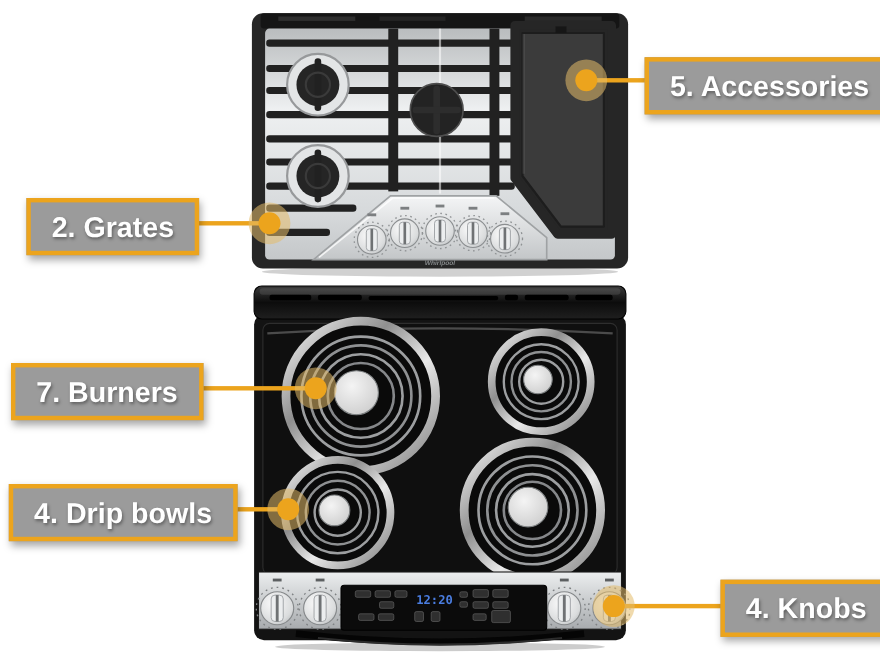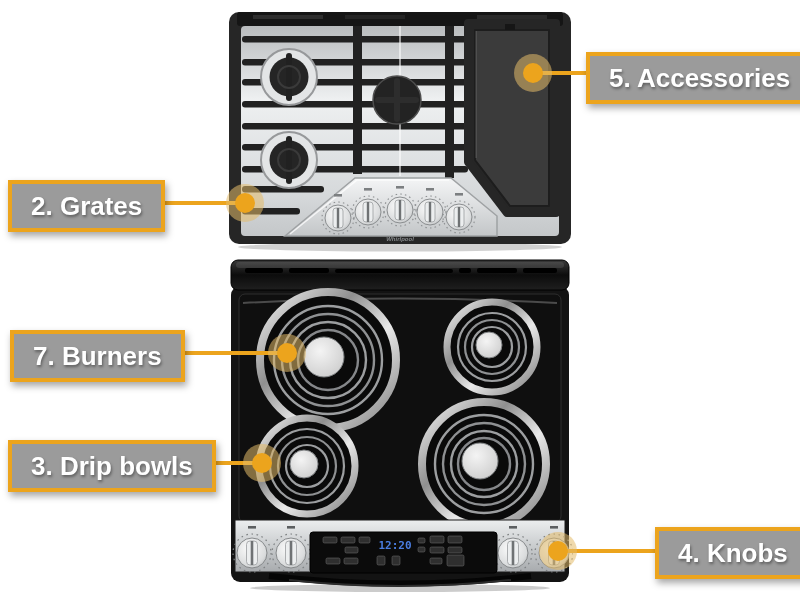--- a/index.html
+++ b/index.html
@@ -294,27 +294,27 @@
     <path d="M42,318 Q173,333 304,318" fill="none" stroke="#050505" stroke-width="6"></path>
     <path d="M62,322 Q173,334 284,322" fill="none" stroke="#2c2c2c" stroke-width="2"></path>
   </svg>
 
   <div class="callout-line" style="left:533px;top:71px;width:57px;"></div>
   <div class="callout-dot" style="left:523px;top:63px;"></div>
   <div class="callout-box" style="left:586px;top:52px;">5. Accessories</div>
 
   <div class="callout-line" style="left:140px;top:201px;width:105px;"></div>
   <div class="callout-dot" style="left:235px;top:193px;"></div>
-  <div class="callout-box" style="left:8px;top:180px;">2. Grates</div>
+  <div class="callout-box" style="left:24px;top:180px;">2. Grates</div>
 
   <div class="callout-line" style="left:164px;top:351px;width:123px;"></div>
   <div class="callout-dot" style="left:277px;top:343px;"></div>
   <div class="callout-box" style="left:10px;top:330px;">7. Burners</div>
 
   <div class="callout-line" style="left:180px;top:461px;width:82px;"></div>
   <div class="callout-dot" style="left:252px;top:453px;"></div>
-  <div class="callout-box" style="left:8px;top:440px;">3. Drip bowls</div>
+  <div class="callout-box" style="left:8px;top:440px;">4. Drip bowls</div>
 
   <div class="callout-line" style="left:558px;top:549px;width:100px;"></div>
   <div class="callout-dot" style="left:548px;top:541px;"></div>
   <div class="callout-box" style="left:655px;top:527px;">4. Knobs</div>
 
 </div>
 
 </body></html>

